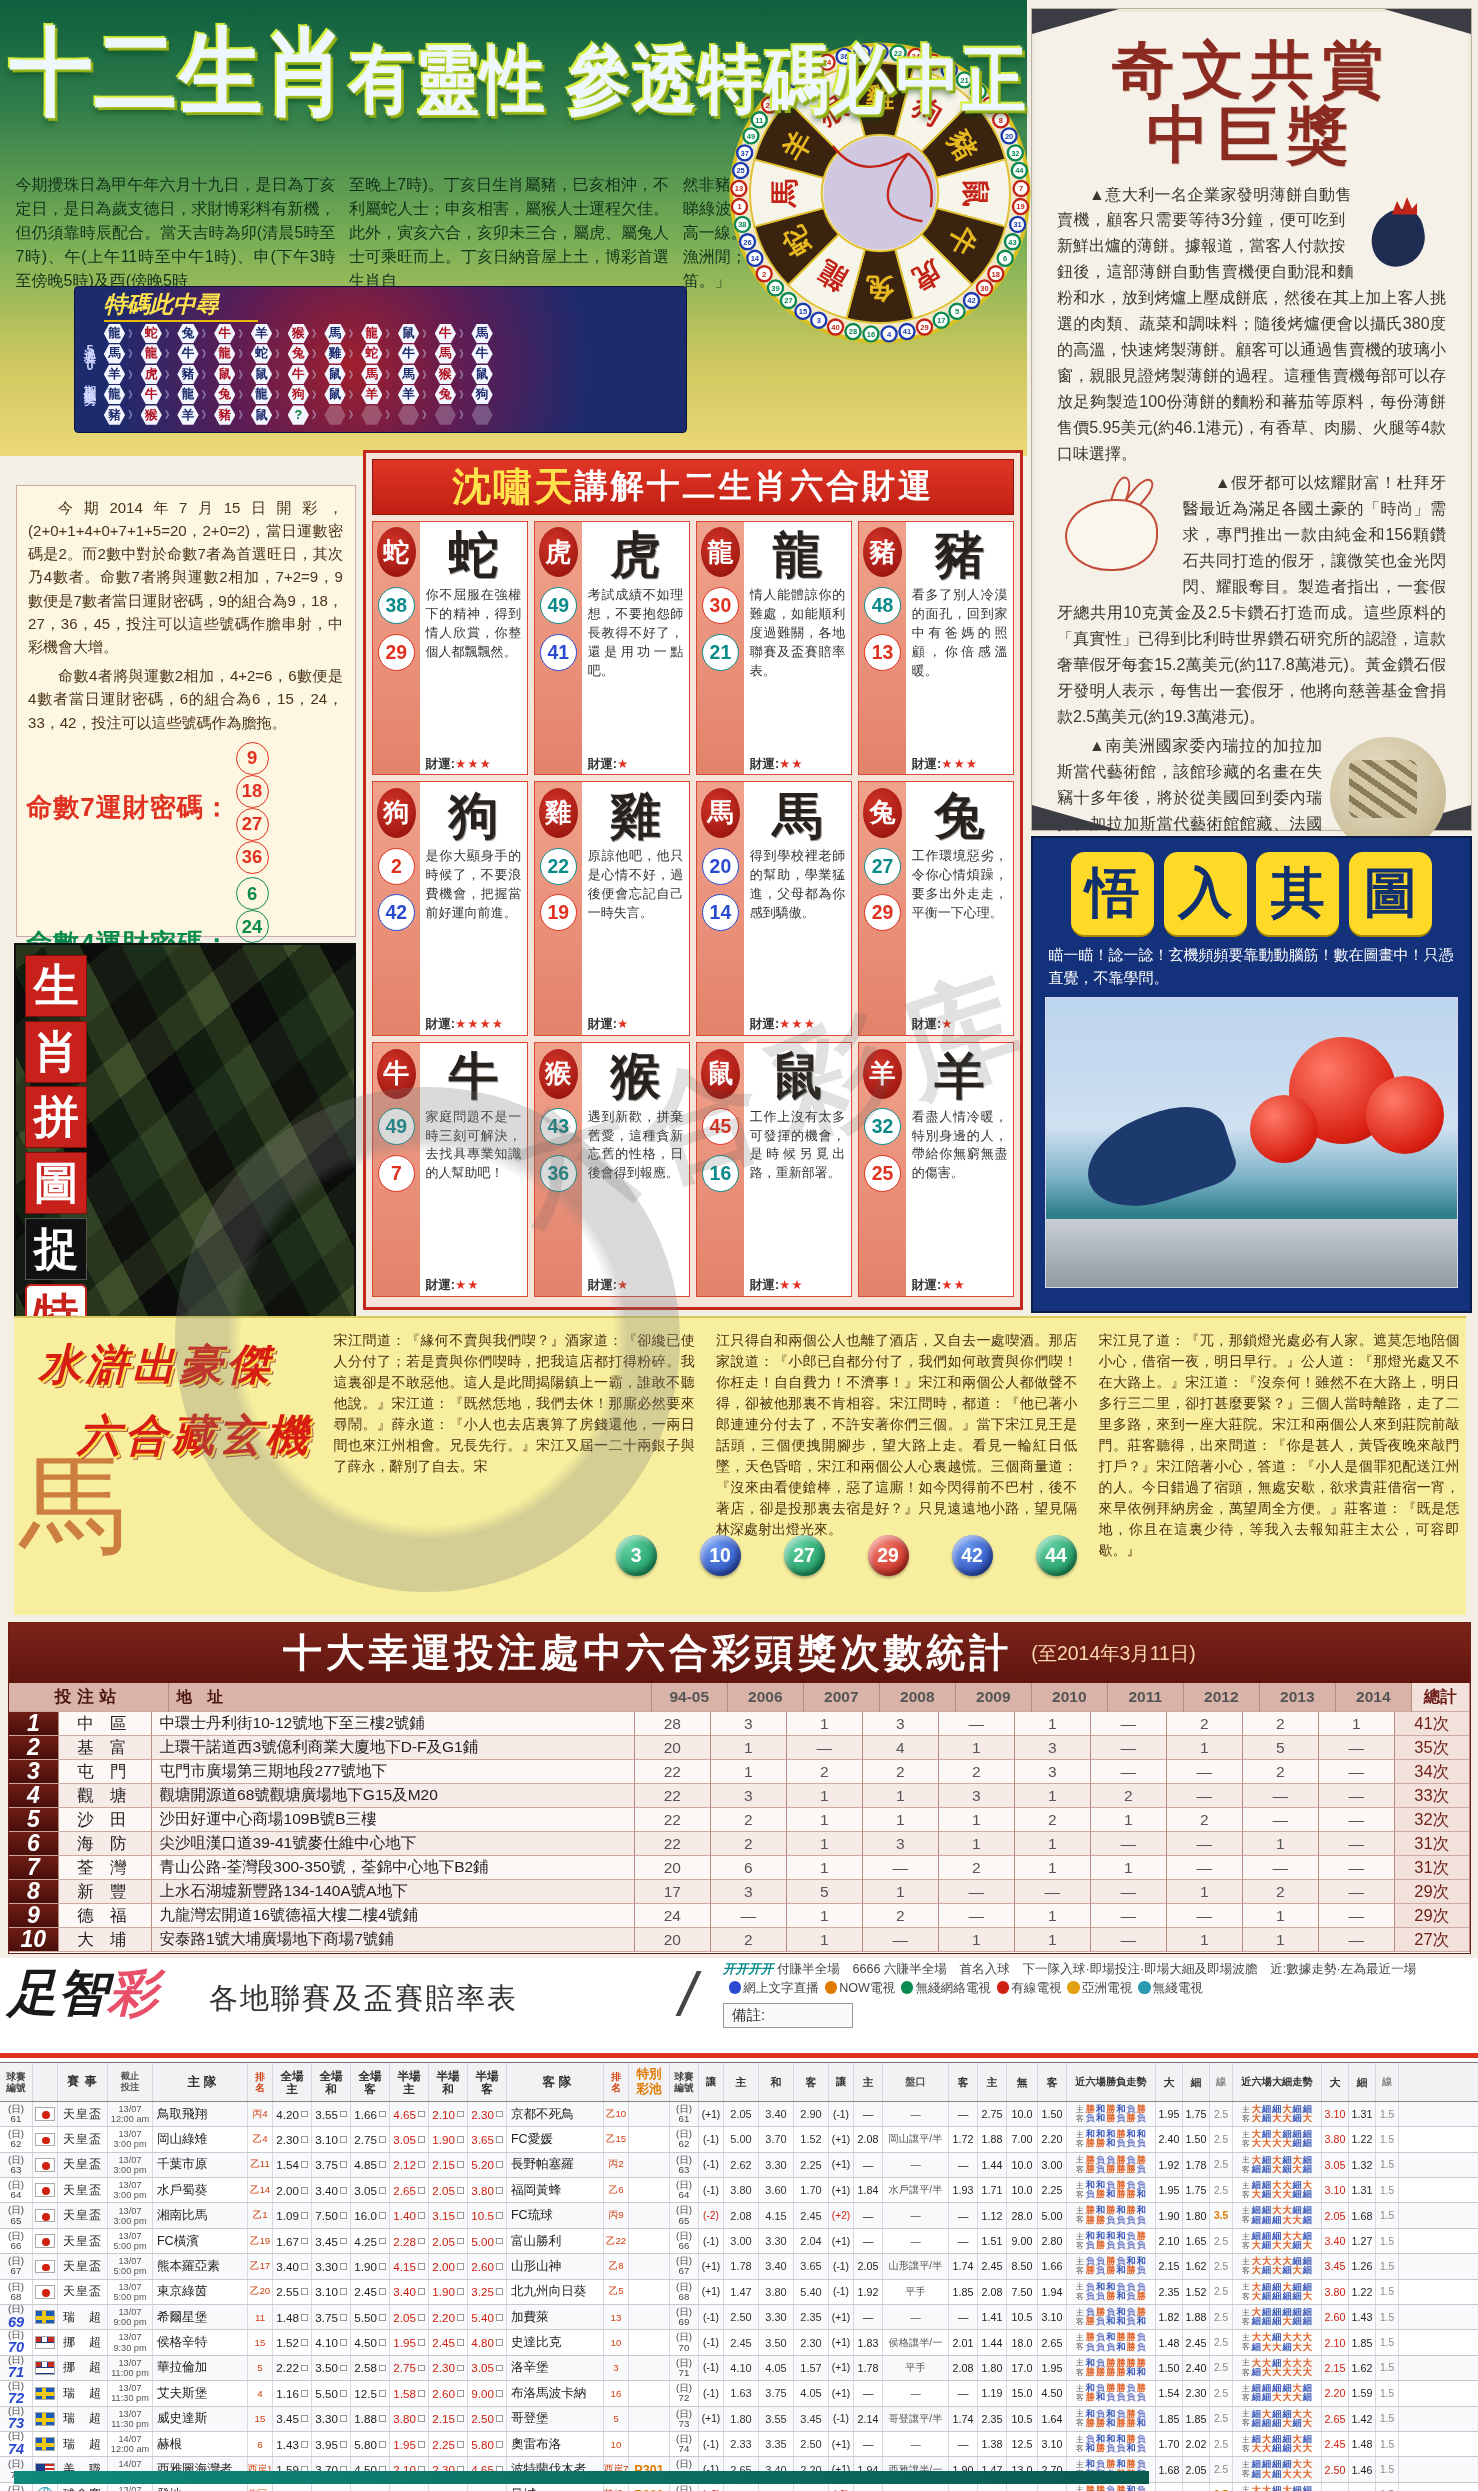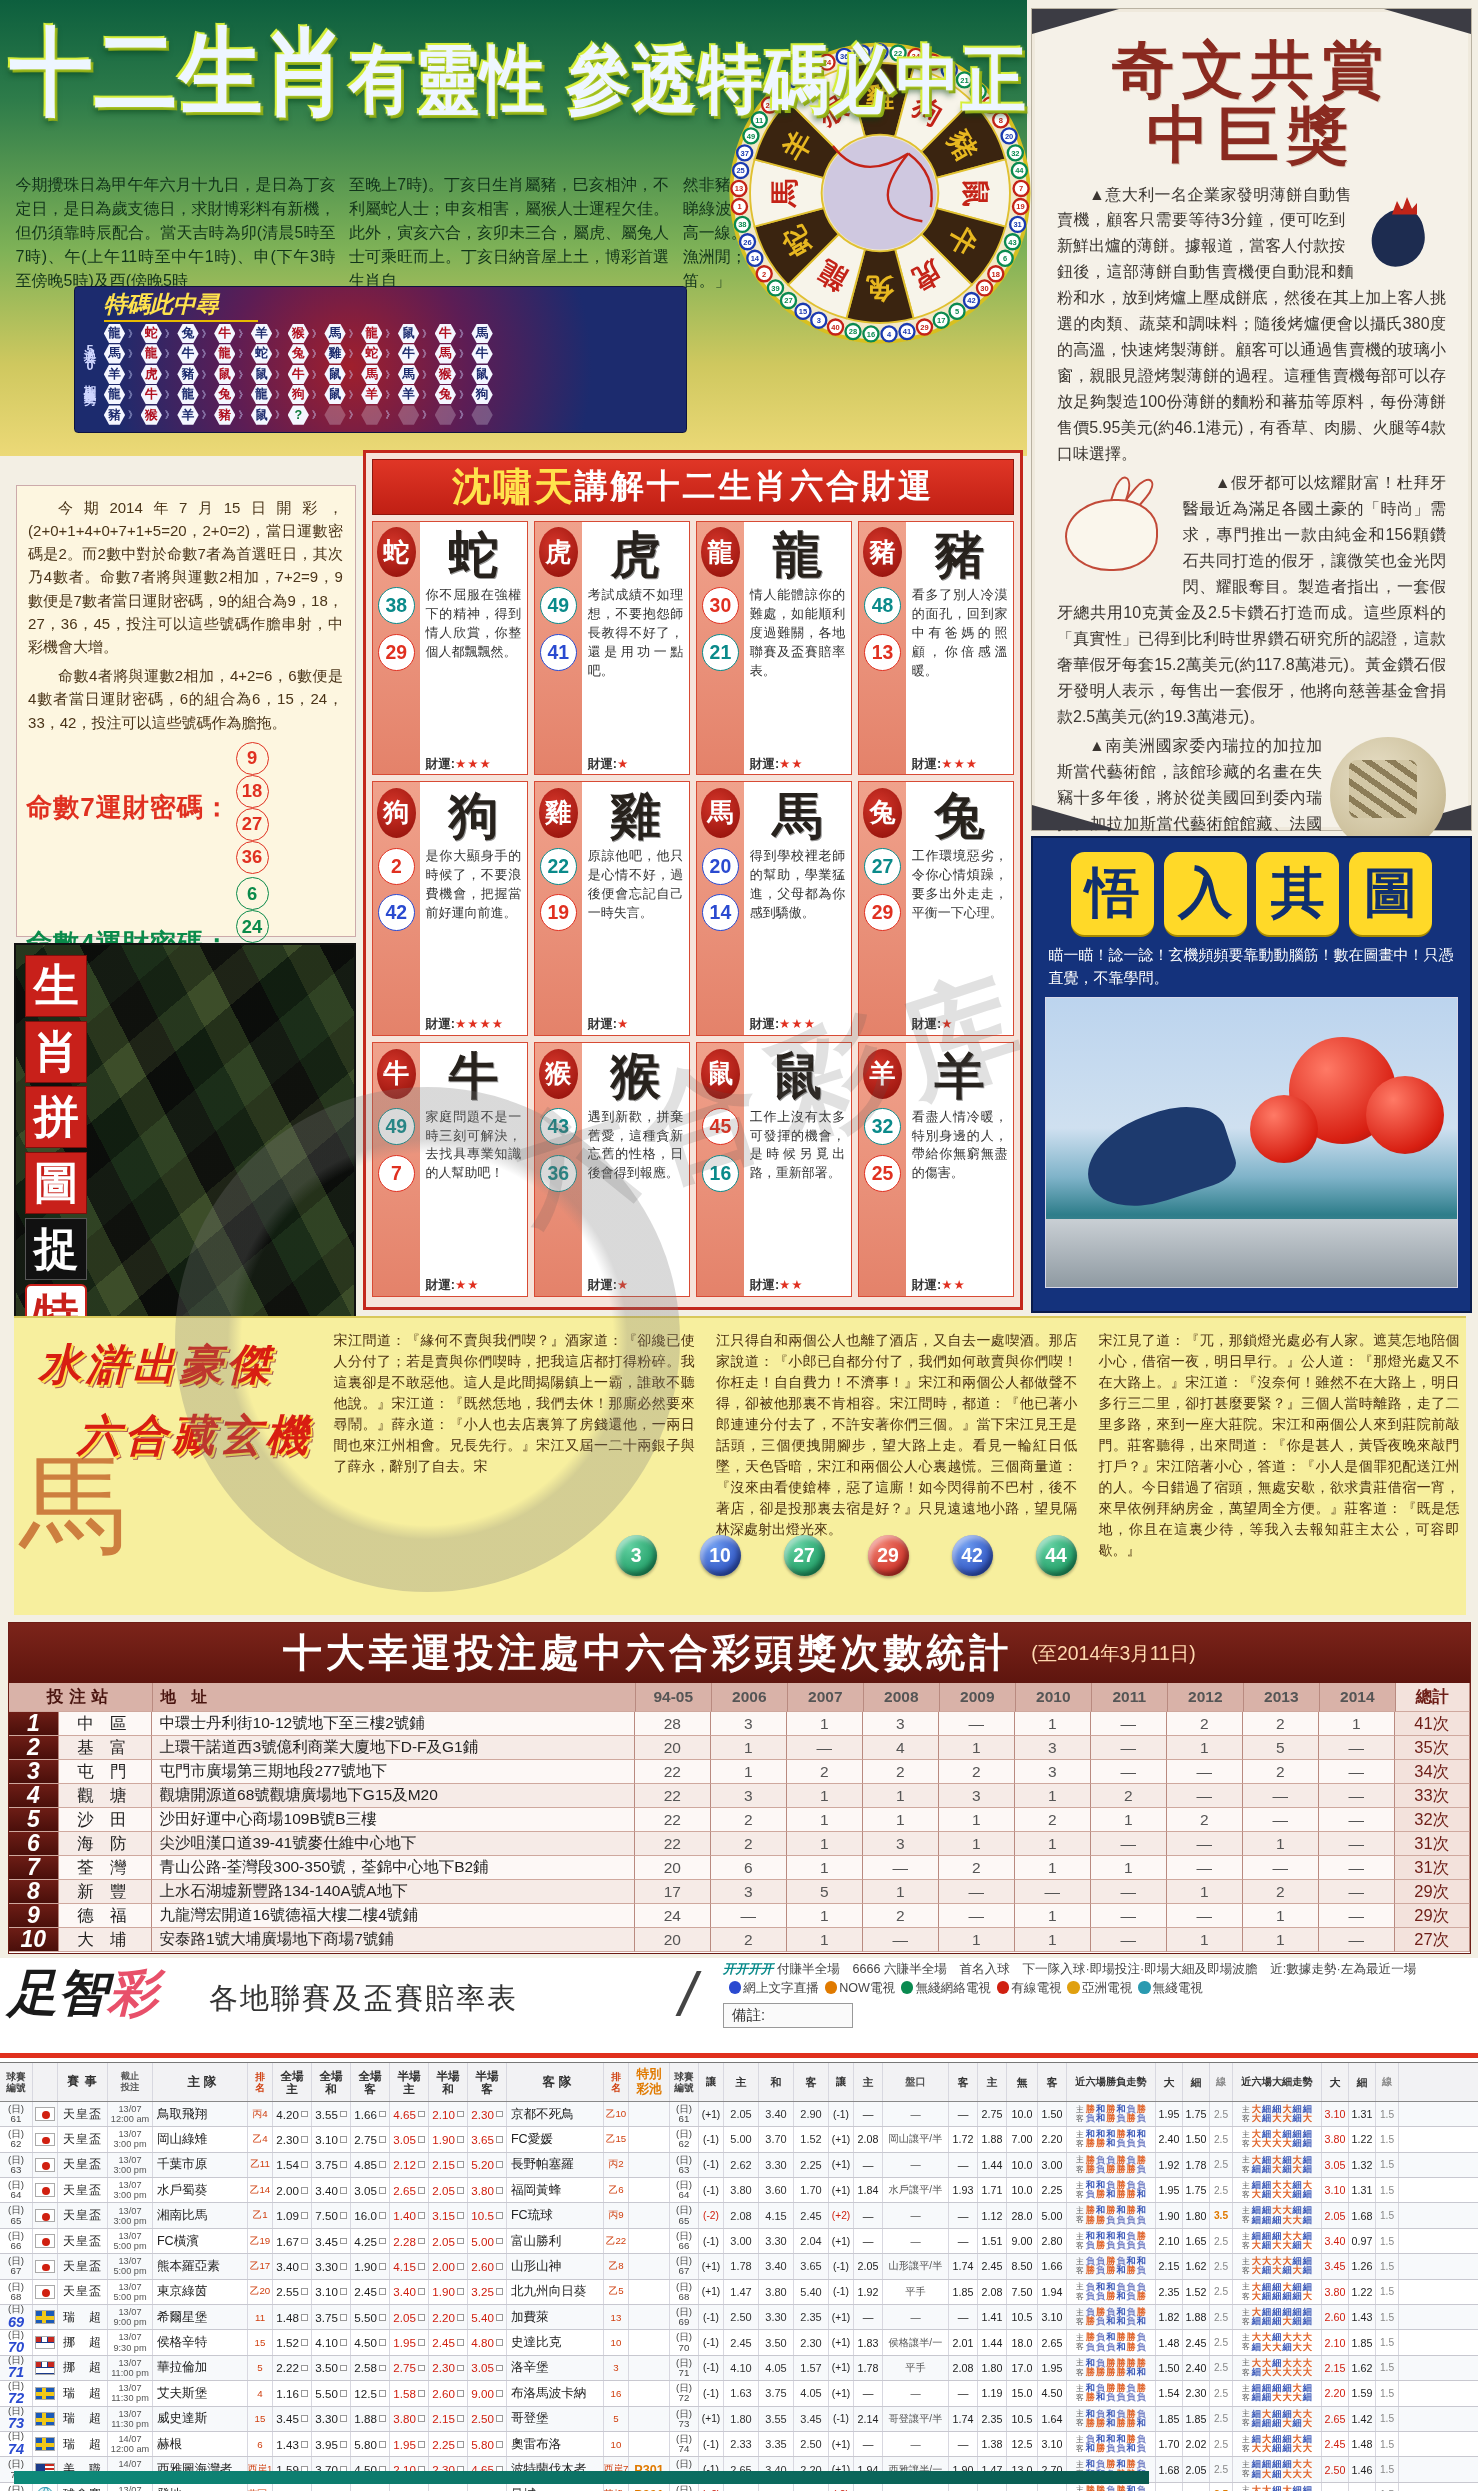--- a/index.html
+++ b/index.html
@@ -874,21 +874,21 @@
       </div>
   </div>
 
   <div class="stores">
     <div class="st-title">
       <span class="big">十大幸運投注處中六合彩頭獎次數統計</span>
       <span class="small">(至2014年3月11日)</span>
     </div>
     <div id="stBody">
         <div class="st-head">
-          <div class="st-cell st-dist" style="width: 144px;">投注站</div>
+          <div class="st-cell st-dist" style="width: 160px;">投注站</div>
           <div class="st-cell st-addr" style="width: 483px;">地　址</div>
           <div class="st-cell st-num">94-05</div>
           <div class="st-cell st-num">2006</div>
           <div class="st-cell st-num">2007</div>
           <div class="st-cell st-num">2008</div>
           <div class="st-cell st-num">2009</div>
           <div class="st-cell st-num">2010</div>
           <div class="st-cell st-num">2011</div>
           <div class="st-cell st-num">2012</div>
           <div class="st-cell st-num">2013</div>
@@ -1625,21 +1625,21 @@
               <span class="mk">客</span>
               <span class="tch big">大</span>
               <span class="tch sml">細</span>
               <span class="tch big">大</span>
               <span class="tch big">大</span>
               <span class="tch sml">細</span>
               <span class="tch big">大</span>
             </div>
           </div>
           <div class="fc w-ou half">3.40</div>
-          <div class="fc w-ou">0.97</div>
+          <div class="fc w-ou">1.27</div>
           <div class="fc w-line">1.5</div>
         </div>
         <div class="f-row">
           <div class="fc w-id">
             <span>(日)</span>
             <span>67</span>
           </div>
           <div class="fc w-flag">
             <span class="flag jp"></span>
           </div>

